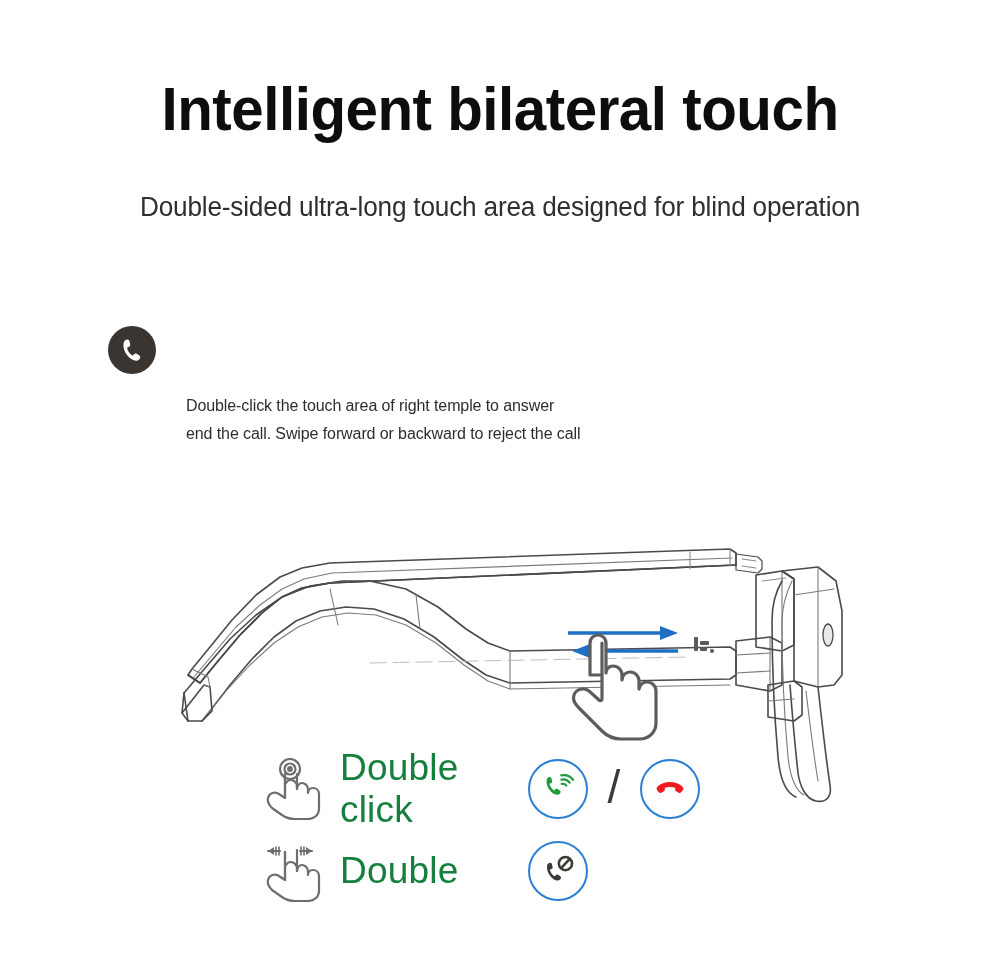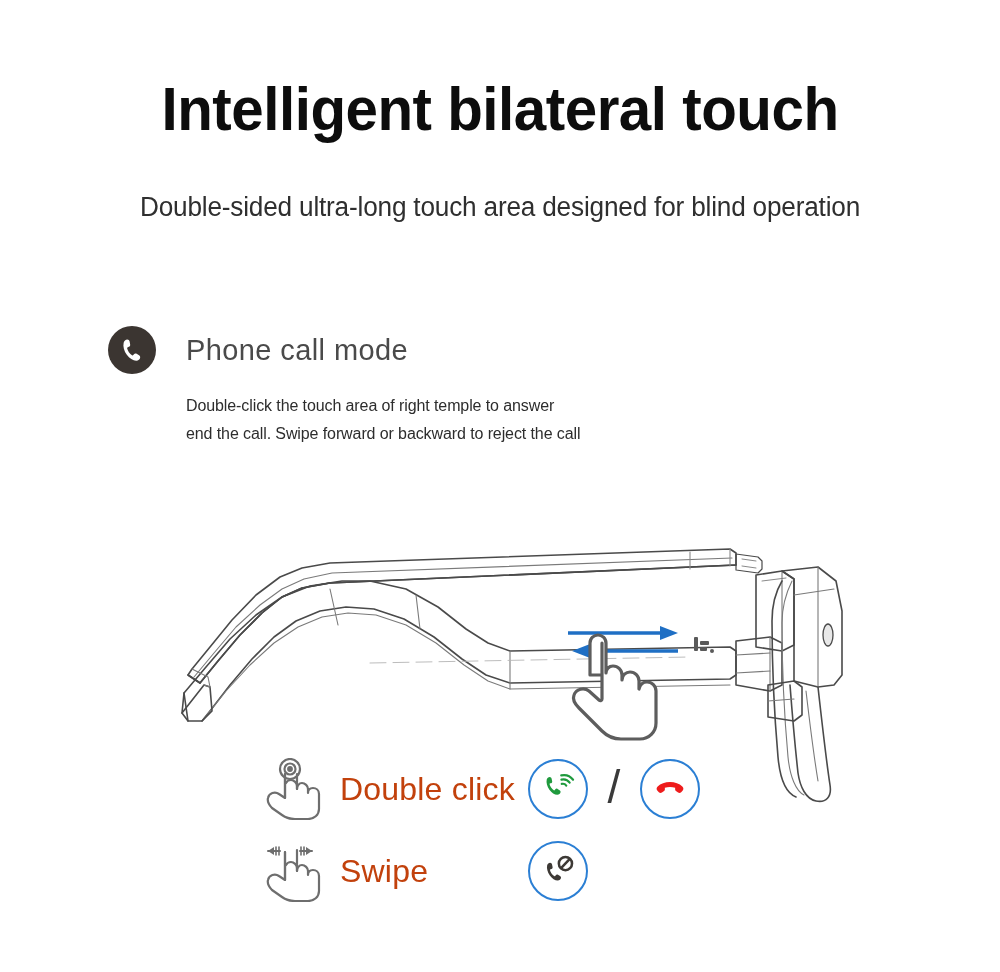--- a/index.html
+++ b/index.html
@@ -108,22 +108,22 @@
   .legend-hand {
     width: 74px;
     flex: 0 0 auto;
     display: flex;
     align-items: center;
     justify-content: center;
   }
   .legend-label {
     width: 196px;
     flex: 0 0 auto;
-    font-size: 32px;
-    color: #c2410c;
+    font-size: 37px;
+    color: #15803d;
     letter-spacing: 0.2px;
     padding-left: 8px;
     box-sizing: border-box;
   }
   .legend-icons {
     display: flex;
     align-items: center;
   }
   .call-circle {
     width: 60px;
@@ -155,21 +155,20 @@
 <div class="page-title">Intelligent bilateral touch</div>
 <div class="page-subtitle">Double-sided ultra-long touch area designed for blind operation</div>
 
 <div class="mode-block">
   <div class="mode-head">
     <div class="mode-badge">
       <svg width="26" height="26" viewBox="0 0 24 24" aria-hidden="true">
         <path fill="#ffffff" d="M7.6 2.2c-1.5 0-2.9 1.2-3.3 3C3.5 8.6 4.7 12.9 7.2 16.4c2.5 3.5 6 5.6 8.8 5.5 1.9-0.1 3.2-1.2 3.5-2.7 0.2-1-0.2-1.8-1-2.3l-2.2-1.4c-0.9-0.6-1.9-0.4-2.5 0.4l-0.6 0.8c-0.3 0.4-0.8 0.5-1.2 0.2-1-0.6-2-1.6-2.9-2.9-0.9-1.3-1.4-2.5-1.6-3.6-0.1-0.5 0.2-0.9 0.6-1l1-0.3c0.9-0.3 1.4-1.2 1.2-2.2L9.8 4.1C9.6 3 8.7 2.2 7.6 2.2z"></path>
       </svg>
     </div>
-    <div class="mode-title">Phone call mode</div>
   </div>
   <div class="mode-desc">Double-click the touch area of right temple to answer
 end the call. Swipe forward or backward to reject the call</div>
 </div>
 
 <div class="illustration">
   <svg width="700" height="300" viewBox="0 0 700 300" aria-hidden="true">
     <g fill="none" stroke="#4a4a4a" stroke-width="1.6" stroke-linejoin="round" stroke-linecap="round">
 
       <path d="M18 150 L22 144 L40 122 L62 95 L86 70 L110 52 L132 43 L160 38 L560 24 L566 28 L566 40 L160 58 L132 63 L112 72 L92 88 L70 110 L48 136 L30 158 Z"></path>
@@ -348,21 +347,21 @@
                    C 42 28, 39 25, 36 25
                    C 33 25, 31 28, 31 31
                    L31 28
                    C 31 25, 28 22, 25 22
                    C 23 22, 21 23, 20 25" fill="#ffffff"></path>
           <path d="M19 12 L19 40"></path>
           <path d="M31 10 L31 31"></path>
         </g>
       </svg>
     </div>
-    <div class="legend-label">Swipe</div>
+    <div class="legend-label">Double</div>
     <div class="legend-icons">
       <div class="call-circle">
         <svg width="34" height="34" viewBox="0 0 32 32" aria-hidden="true">
           <path fill="#3d3935" d="M8.6 8.2c-1.3 0-2.4 1-2.8 2.5-0.7 2.9 0.4 6.6 2.5 9.6 2.1 3 5.1 4.8 7.5 4.7 1.6-0.1 2.7-1 3-2.3 0.2-0.9-0.2-1.6-0.9-2l-1.9-1.2c-0.8-0.5-1.6-0.3-2.1 0.4l-0.5 0.7c-0.3 0.3-0.7 0.4-1 0.2-0.9-0.5-1.7-1.4-2.5-2.5-0.8-1.1-1.2-2.1-1.4-3.1-0.1-0.4 0.1-0.8 0.5-0.9l0.9-0.2c0.8-0.3 1.2-1 1-1.9l-0.5-2.3C10.2 8.9 9.5 8.2 8.6 8.2z"></path>
           <circle cx="23" cy="9" r="6.2" fill="none" stroke="#3d3935" stroke-width="2.4"></circle>
           <line x1="18.9" y1="13.3" x2="27.1" y2="4.7" stroke="#3d3935" stroke-width="2.4" stroke-linecap="round"></line>
         </svg>
       </div>
     </div>
   </div>

